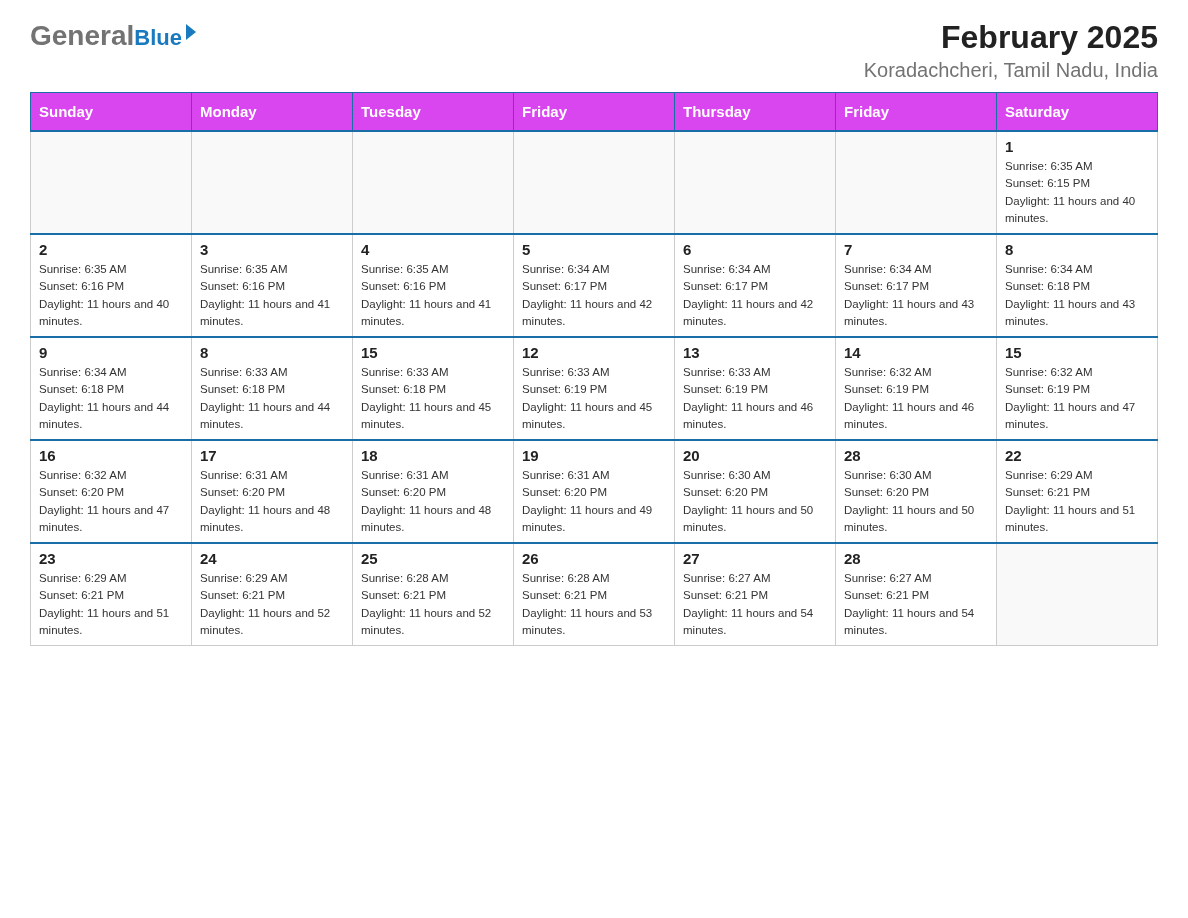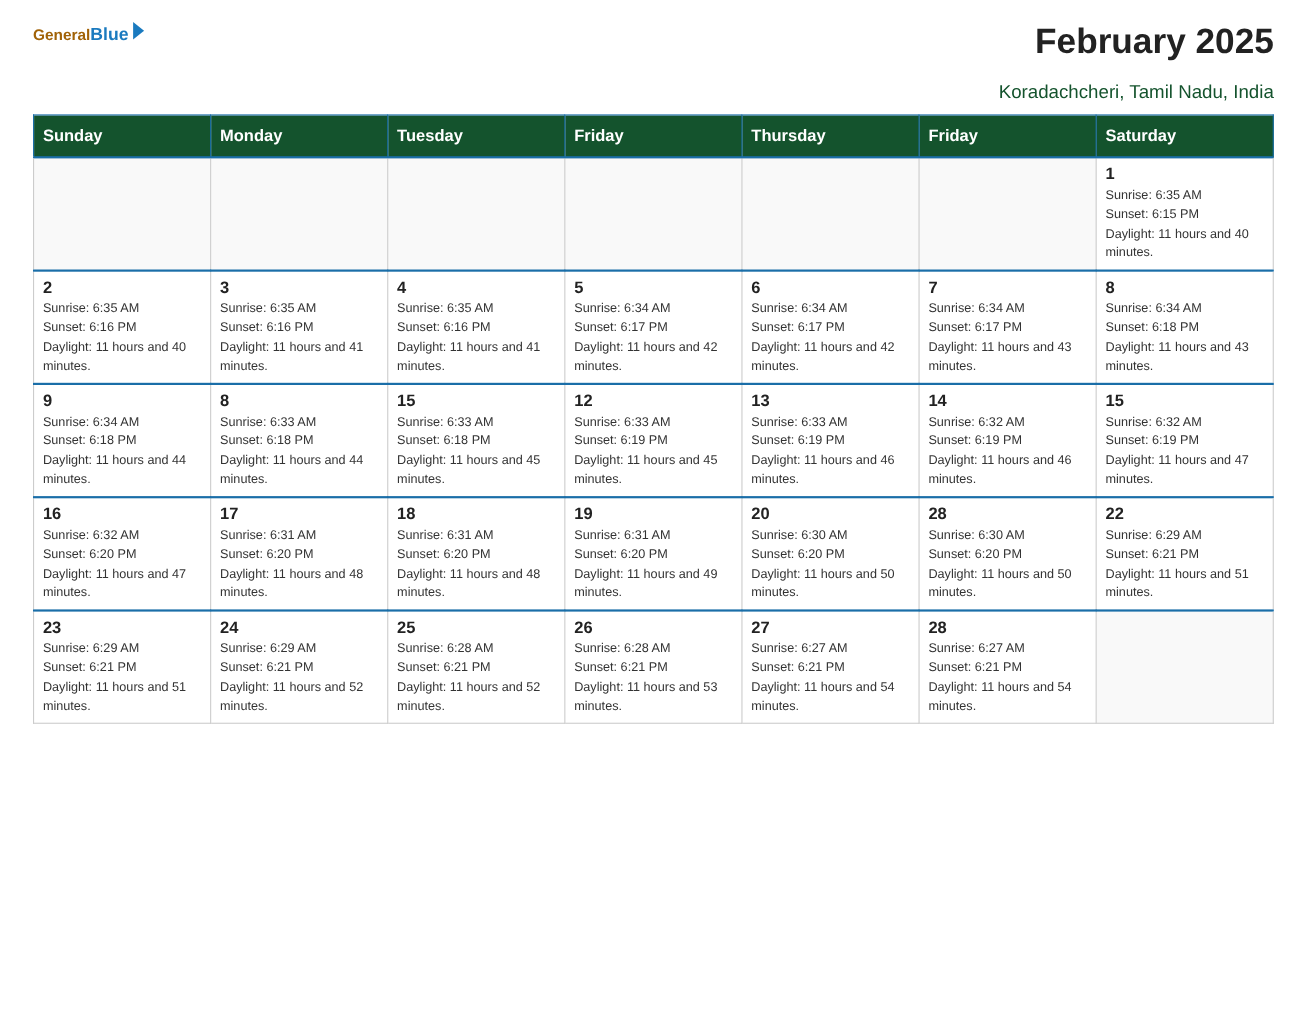--- a/index.html
+++ b/index.html
@@ -15,26 +15,26 @@
       justify-content: space-between;
       align-items: flex-start;
       margin-bottom: 10px;
     }
     .logo {
       display: flex;
       align-items: center;
       gap: 2px;
     }
     .logo-text-general {
-      font-size: 14px;
-      font-weight: bold;
-      color: #a16207;
+      font-size: 28px;
+      font-weight: bold;
+      color: #737373;
     }
     .logo-text-blue {
-      font-size: 16px;
+      font-size: 22px;
       font-weight: bold;
       color: #1a7abf;
     }
     .logo-arrow {
       width: 0;
       height: 0;
       border-left: 10px solid #1a7abf;
       border-top: 8px solid transparent;
       border-bottom: 8px solid transparent;
       margin-left: 2px;
@@ -43,31 +43,31 @@
     .title-block {
       text-align: right;
     }
     .month-title {
       font-size: 32px;
       font-weight: bold;
       color: #222;
       line-height: 1.1;
     }
     .location-title {
-      font-size: 17px;
-      color: #14532d;
-      margin-top: 19px;
+      font-size: 20px;
+      color: #737373;
+      margin-top: 4px;
     }
     table {
       width: 100%;
       border-collapse: collapse;
       margin-top: 10px;
     }
     thead th {
-      background-color: #14532d;
+      background-color: #d946ef;
       color: #fff;
       font-size: 15px;
       font-weight: bold;
       padding: 10px 8px;
       text-align: left;
       border: 1px solid #1a6ea8;
     }
     tbody td {
       vertical-align: top;
       padding: 6px 8px;

